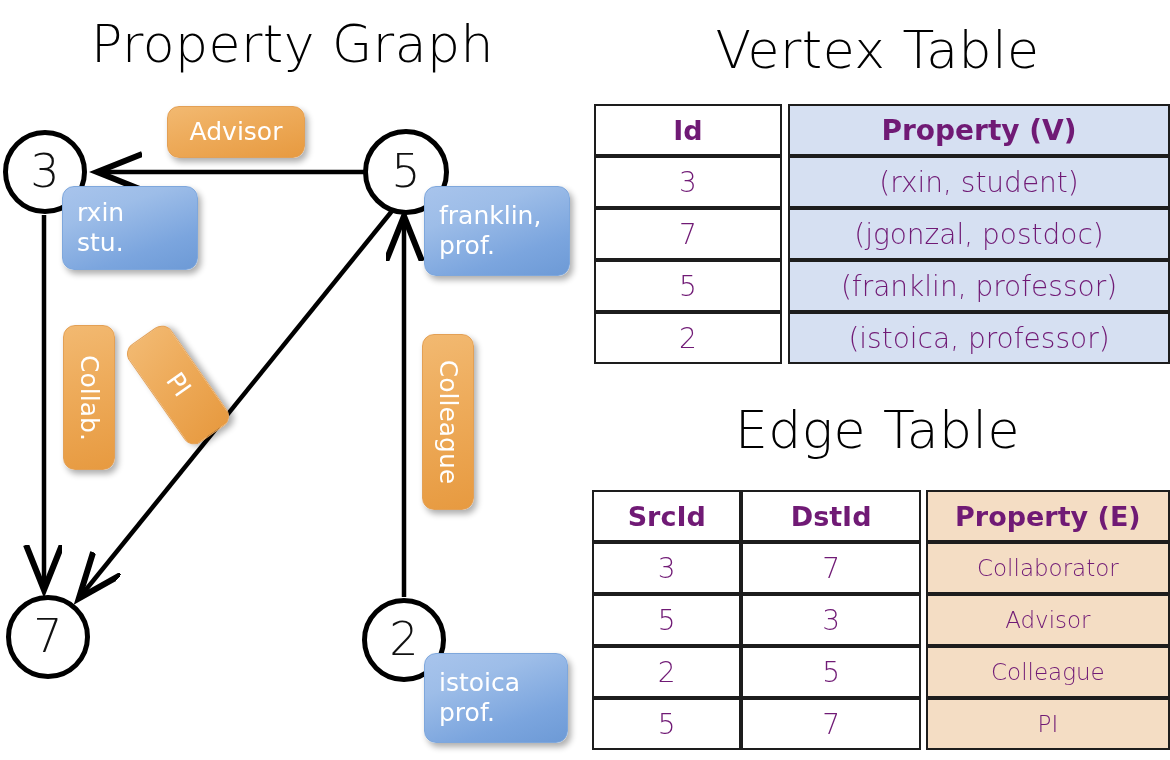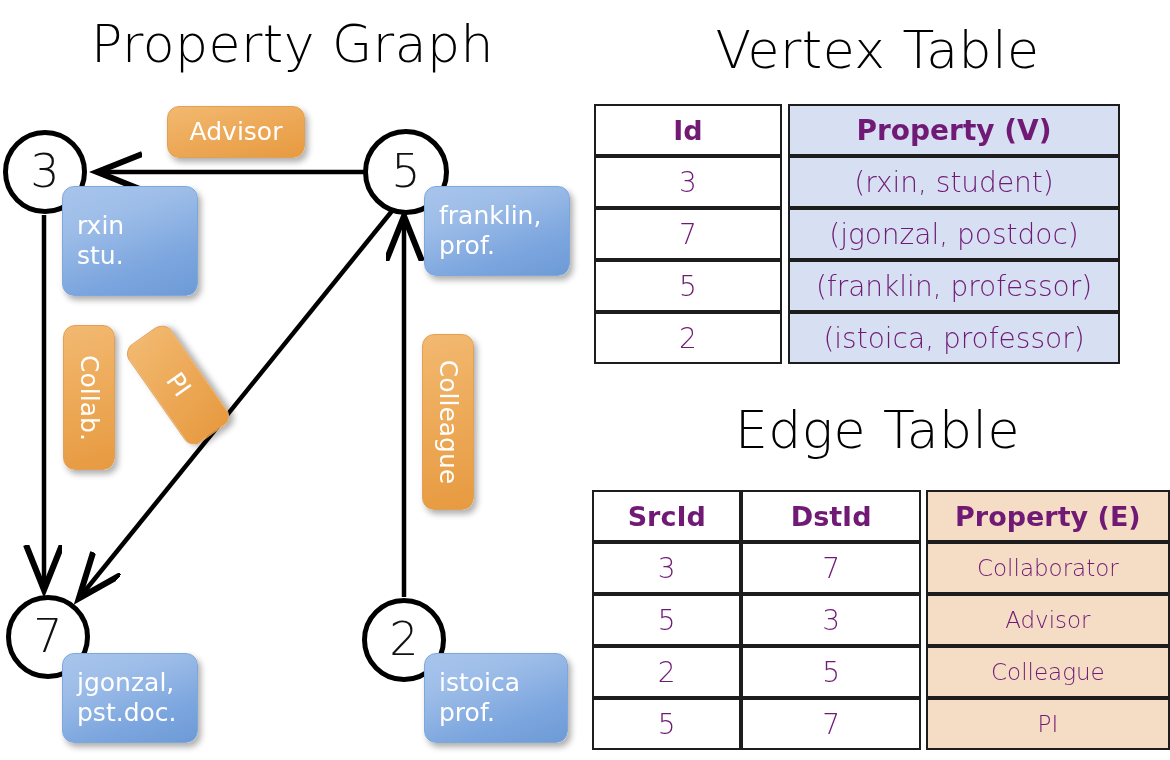--- a/index.html
+++ b/index.html
@@ -105,21 +105,21 @@
     text-align: center;
     padding: 0;
     box-sizing: border-box;
     color: #701a75;
   }
   .tbl th { font-weight: 700; }
 
   
   #vertex-table { left: 594px; top: 104px; }
   #vertex-table .c-id  { width: 188px; height: 52px; font-size: 28px; background:#fff; }
-  #vertex-table .c-prop{ width: 332px; height: 52px; font-size: 28px; background:#d6e0f2; }
+  #vertex-table .c-prop{ width: 382px; height: 52px; font-size: 28px; background:#d6e0f2; }
   #vertex-table th.c-id { font-size: 27px; }
   #vertex-table th.c-prop { font-size: 28px; }
   #vertex-table .spacer { border: none; width: 6px; background: transparent; padding:0; }
 
   
   #edge-table { left: 592px; top: 490px; }
   #edge-table .c-src { width: 150px; height: 52px; font-size: 28px; background:#fff; }
   #edge-table .c-dst { width: 180px; height: 52px; font-size: 28px; background:#fff; }
   #edge-table .c-ep  { width: 245px; height: 52px; font-size: 23px; background:#f4ddc4; }
   #edge-table th.c-src, #edge-table th.c-dst { font-size: 27px; }
@@ -157,32 +157,28 @@
   <div class="node" style="left:363px; top:129px; width:86px; height:86px;">
     <span>5</span>
   </div>
   <div class="node" style="left:6px; top:595px; width:84px; height:84px;">
     <span>7</span>
   </div>
   <div class="node" style="left:362px; top:598px; width:84px; height:84px;">
     <span>2</span>
   </div>
 
-  <div class="badge blue" style="left:62px; top:186px; width:136px; height:110px;">
+  <div class="badge blue" style="left:62px; top:186px; width:136px; height:84px;">
     <span class="txt">rxin
 stu.</span>
   </div>
   <div class="badge blue" style="left:424px; top:186px; width:146px; height:90px;">
     <span class="txt">franklin,
 prof.</span>
   </div>
-  <div class="badge blue" style="left:62px; top:653px; width:136px; height:90px;">
-    <span class="txt">jgonzal,
-pst.doc.</span>
-  </div>
   <div class="badge blue" style="left:424px; top:653px; width:144px; height:90px;">
     <span class="txt">istoica
 prof.</span>
   </div>
 
   <div class="badge orange" style="left:167px; top:106px; width:138px; height:52px;">
     <span class="txt">Advisor</span>
   </div>
 
   <div class="badge orange vert" style="left:63px; top:325px; width:52px; height:145px;">

